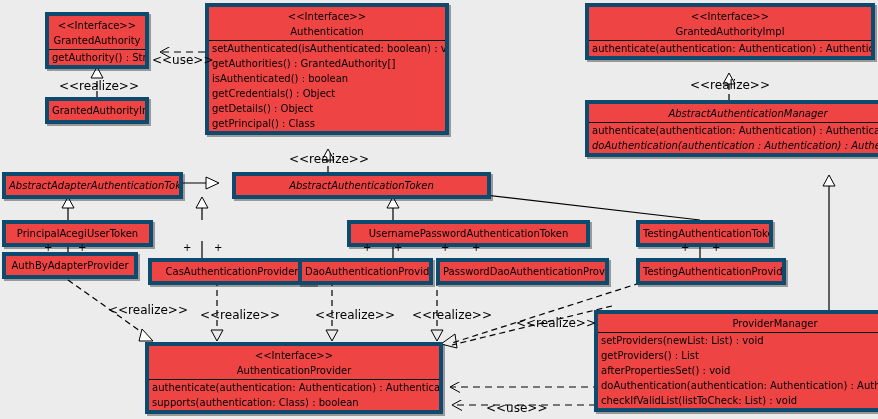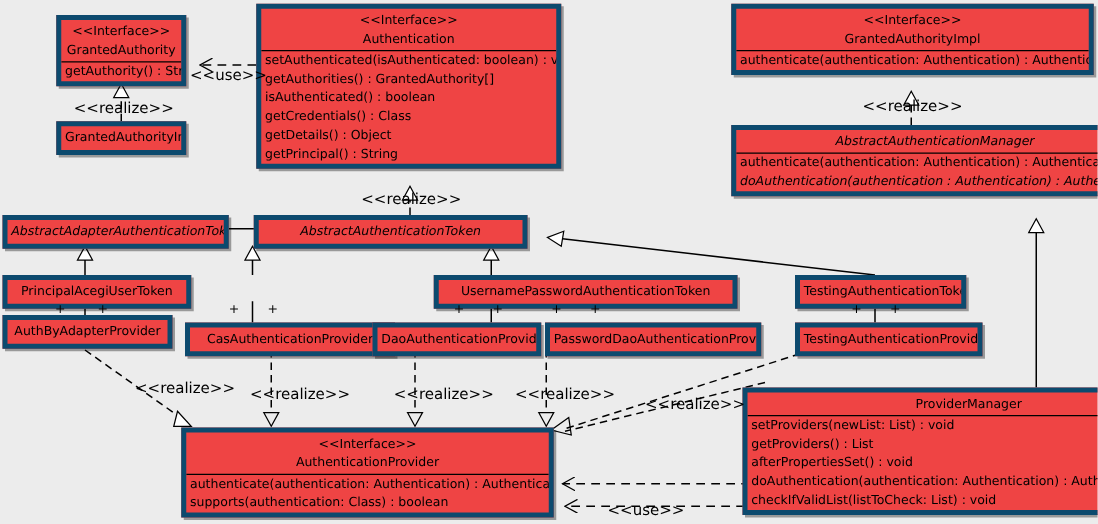--- a/index.html
+++ b/index.html
@@ -205,23 +205,23 @@
   <div class="uml-box" style="left:205px; top:3px; width:244px;">
     <div class="uml-head">
       <span class="stereo">&lt;&lt;Interface&gt;&gt;</span>
       <span class="cname">Authentication</span>
     </div>
     <div class="divider"></div>
     <div class="uml-members">
       <span class="member">setAuthenticated(isAuthenticated: boolean) : void</span>
       <span class="member">getAuthorities() : GrantedAuthority[]</span>
       <span class="member">isAuthenticated() : boolean</span>
-      <span class="member">getCredentials() : Class</span>
+      <span class="member">getCredentials() : Object</span>
       <span class="member">getDetails() : Object</span>
-      <span class="member">getPrincipal() : String</span>
+      <span class="member">getPrincipal() : Class</span>
     </div>
   </div>
 
   <div class="uml-box" style="left:585px; top:3px; width:290px;">
     <div class="uml-head">
       <span class="stereo">&lt;&lt;Interface&gt;&gt;</span>
       <span class="cname">GrantedAuthorityImpl</span>
     </div>
     <div class="divider"></div>
     <div class="uml-members">
@@ -237,21 +237,21 @@
     <div class="uml-members">
       <span class="member">authenticate(authentication: Authentication) : Authentication</span>
       <span class="member italic">doAuthentication(authentication : Authentication) : Authentication</span>
     </div>
   </div>
 
   <div class="uml-box" style="left:2px; top:172px; width:181px;">
     <span class="simple-name italic">AbstractAdapterAuthenticationToken</span>
   </div>
 
-  <div class="uml-box" style="left:203px; top:172px; width:219px;">
+  <div class="uml-box" style="left:232px; top:172px; width:259px;">
     <span class="simple-name italic">AbstractAuthenticationToken</span>
   </div>
 
   <div class="uml-box" style="left:2px; top:220px; width:151px;">
     <span class="simple-name">PrincipalAcegiUserToken</span>
   </div>
 
 
   <div class="uml-box" style="left:347px; top:220px; width:243px;">
     <span class="simple-name">UsernamePasswordAuthenticationToken</span>

